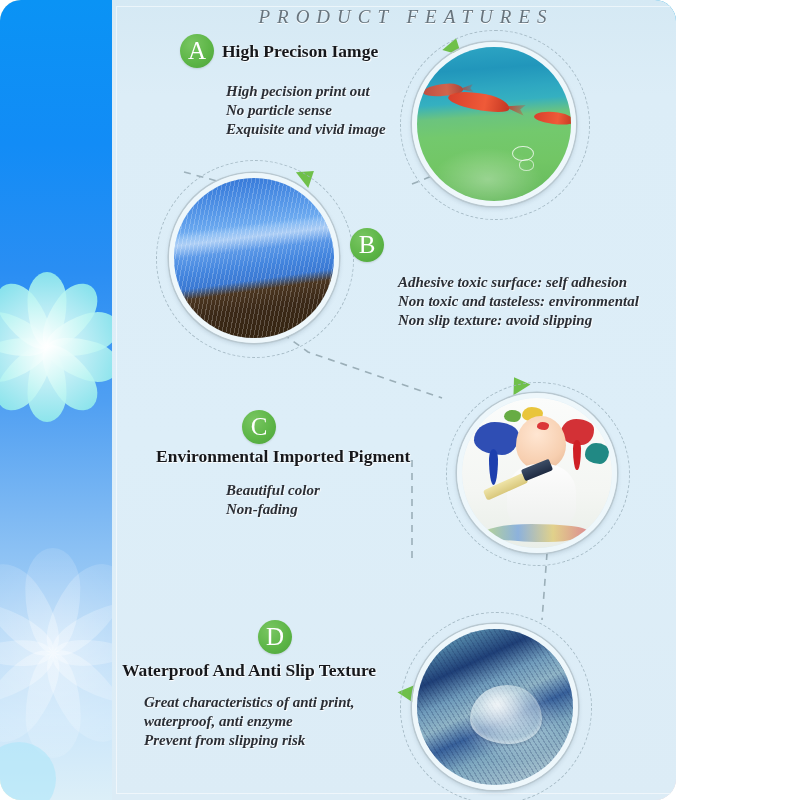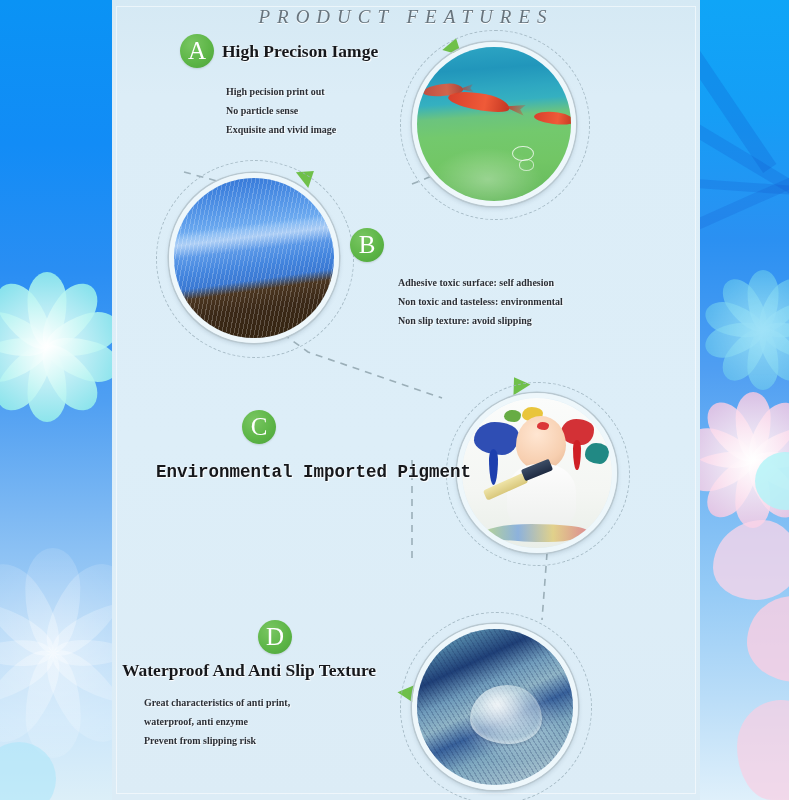--- a/index.html
+++ b/index.html
@@ -6,24 +6,25 @@
     margin: 0;
     padding: 0;
     background: #ffffff;
   }
   body {
     font-family: "Liberation Serif", "DejaVu Serif", serif;
   }
 
   #poster {
     position: relative;
-    width: 789px;
+    width: 676px;
     height: 800px;
     overflow: hidden;
     background: #fef9c3;
+    border-radius: 21px;
   }
 
   
   .border-band {
     position: absolute;
     top: 0;
     height: 800px;
     overflow: hidden;
   }
   #border-left {
@@ -149,21 +150,22 @@
   .sec-title {
     font-family: "Liberation Serif", "DejaVu Serif", serif;
     font-weight: bold;
     font-size: 17.5px;
     color: #16181c;
     text-shadow: 1px 1px 1px rgba(255,255,255,0.95), 0 0 2px rgba(255,255,255,0.7);
   }
   .sec-body {
     font-family: "Liberation Serif", "DejaVu Serif", serif;
     font-weight: bold;
-    font-size: 10px;
+    font-style: italic;
+    font-size: 15px;
     line-height: 19px;
     color: #2b2f36;
     text-shadow: 1px 1px 1px rgba(255,255,255,0.95);
     white-space: nowrap;
   }
 
   
   .photo-wrap { position: absolute; }
   .dash-ring {
     position: absolute;
@@ -475,21 +477,25 @@
         <div>Adhesive toxic surface: self adhesion</div>
         <div>Non toxic and tasteless: environmental</div>
         <div>Non slip texture: avoid slipping</div>
       </div>
     </div>
 
     <div class="sec" style="left:44px; top:410px;">
       <div style="margin-left:86px;">
         <div class="badge">C</div>
       </div>
-      <div class="sec-title" style="margin-top:18px;font-family:Liberation Mono, monospace;">Environmental Imported Pigment</div>
+      <div class="sec-title" style="margin-top:2px;">Environmental Imported Pigment</div>
+      <div class="sec-body" style="margin:14px 0 0 70px;">
+        <div>Beautiful color</div>
+        <div>Non-fading</div>
+      </div>
     </div>
 
     <div class="sec" style="left:10px; top:620px;">
       <div style="margin-left:136px;">
         <div class="badge">D</div>
       </div>
       <div class="sec-title" style="margin-top:6px; margin-left:0;">Waterproof And Anti Slip Texture</div>
       <div class="sec-body" style="margin:12px 0 0 22px;">
         <div>Great characteristics of anti print,</div>
         <div>waterproof, anti enzyme</div>

